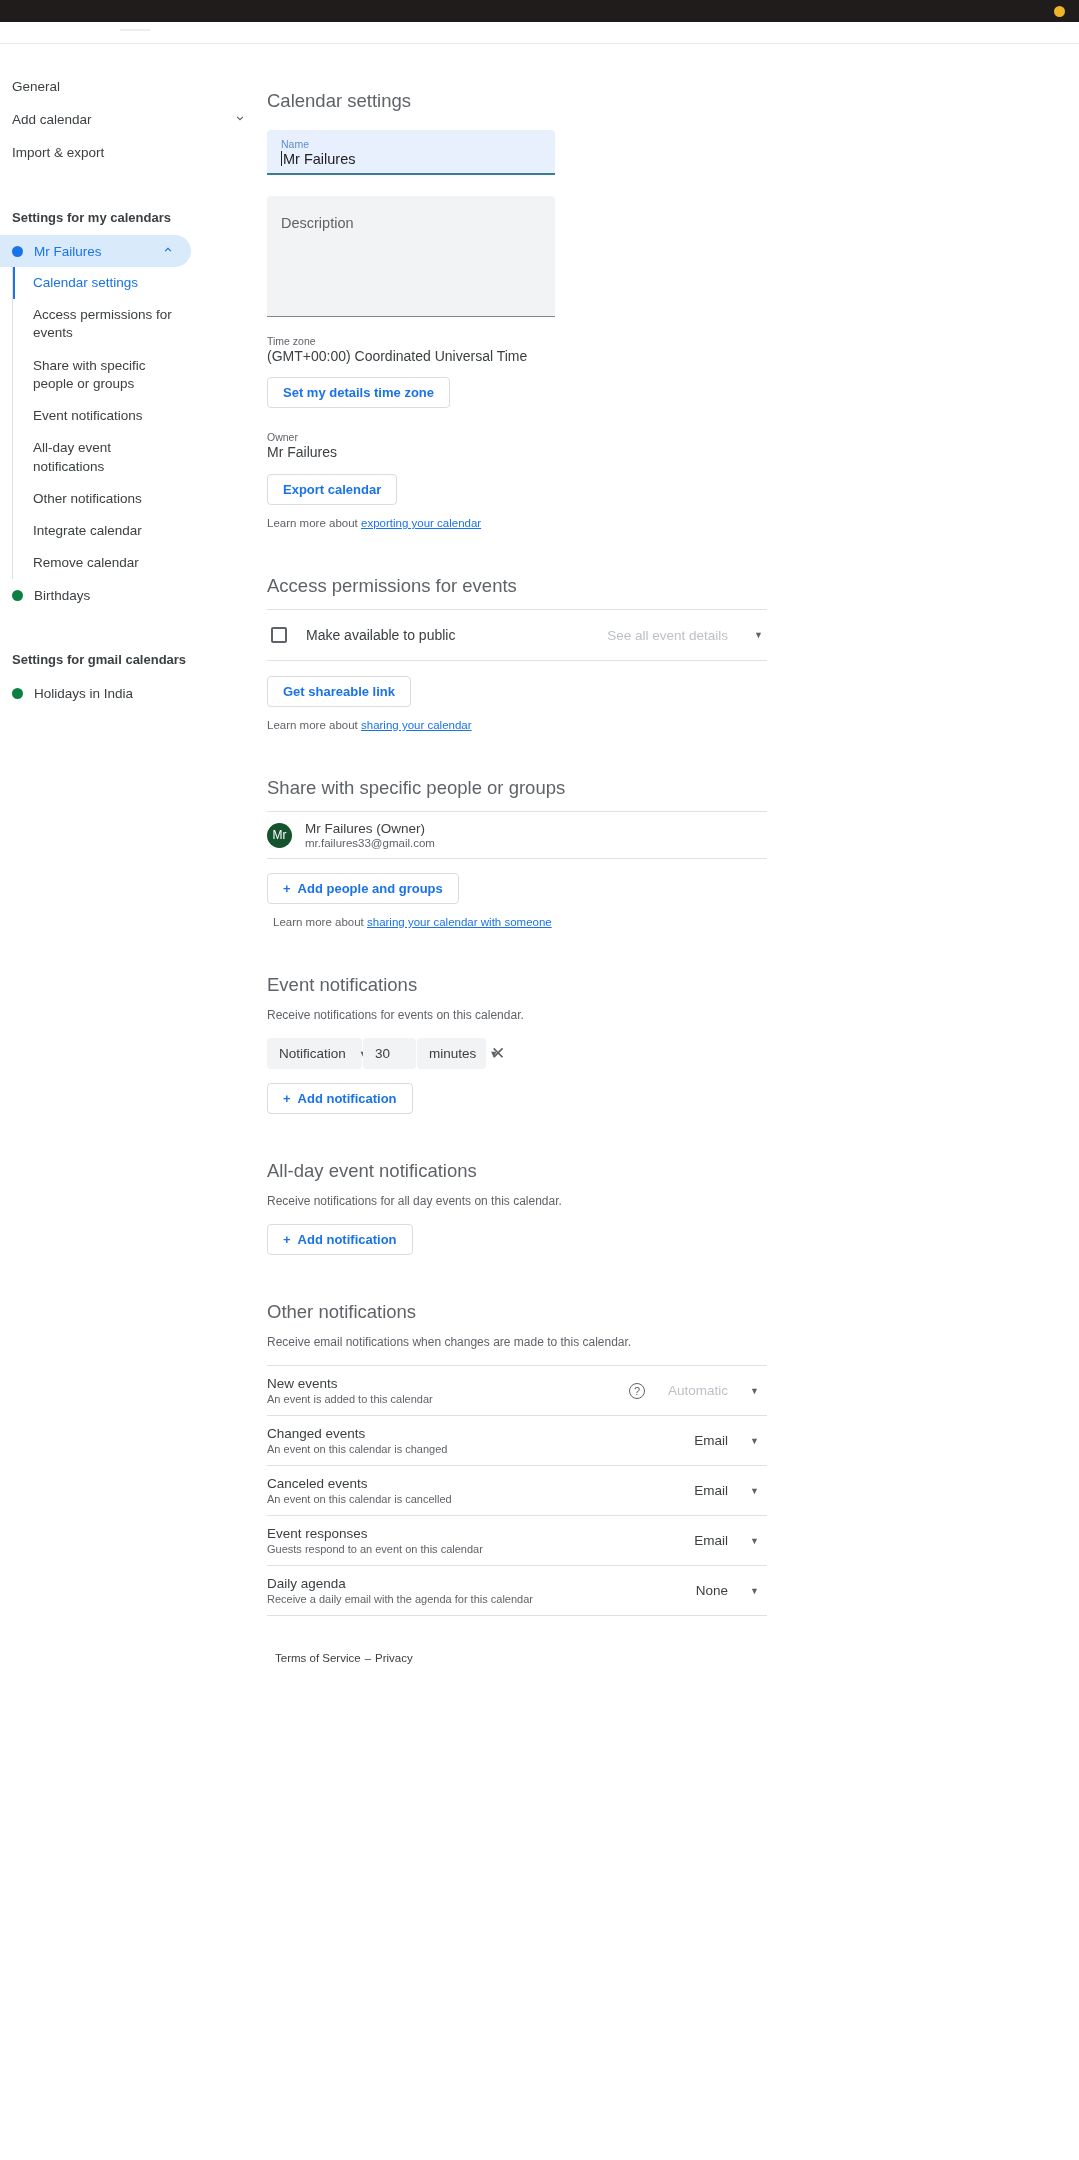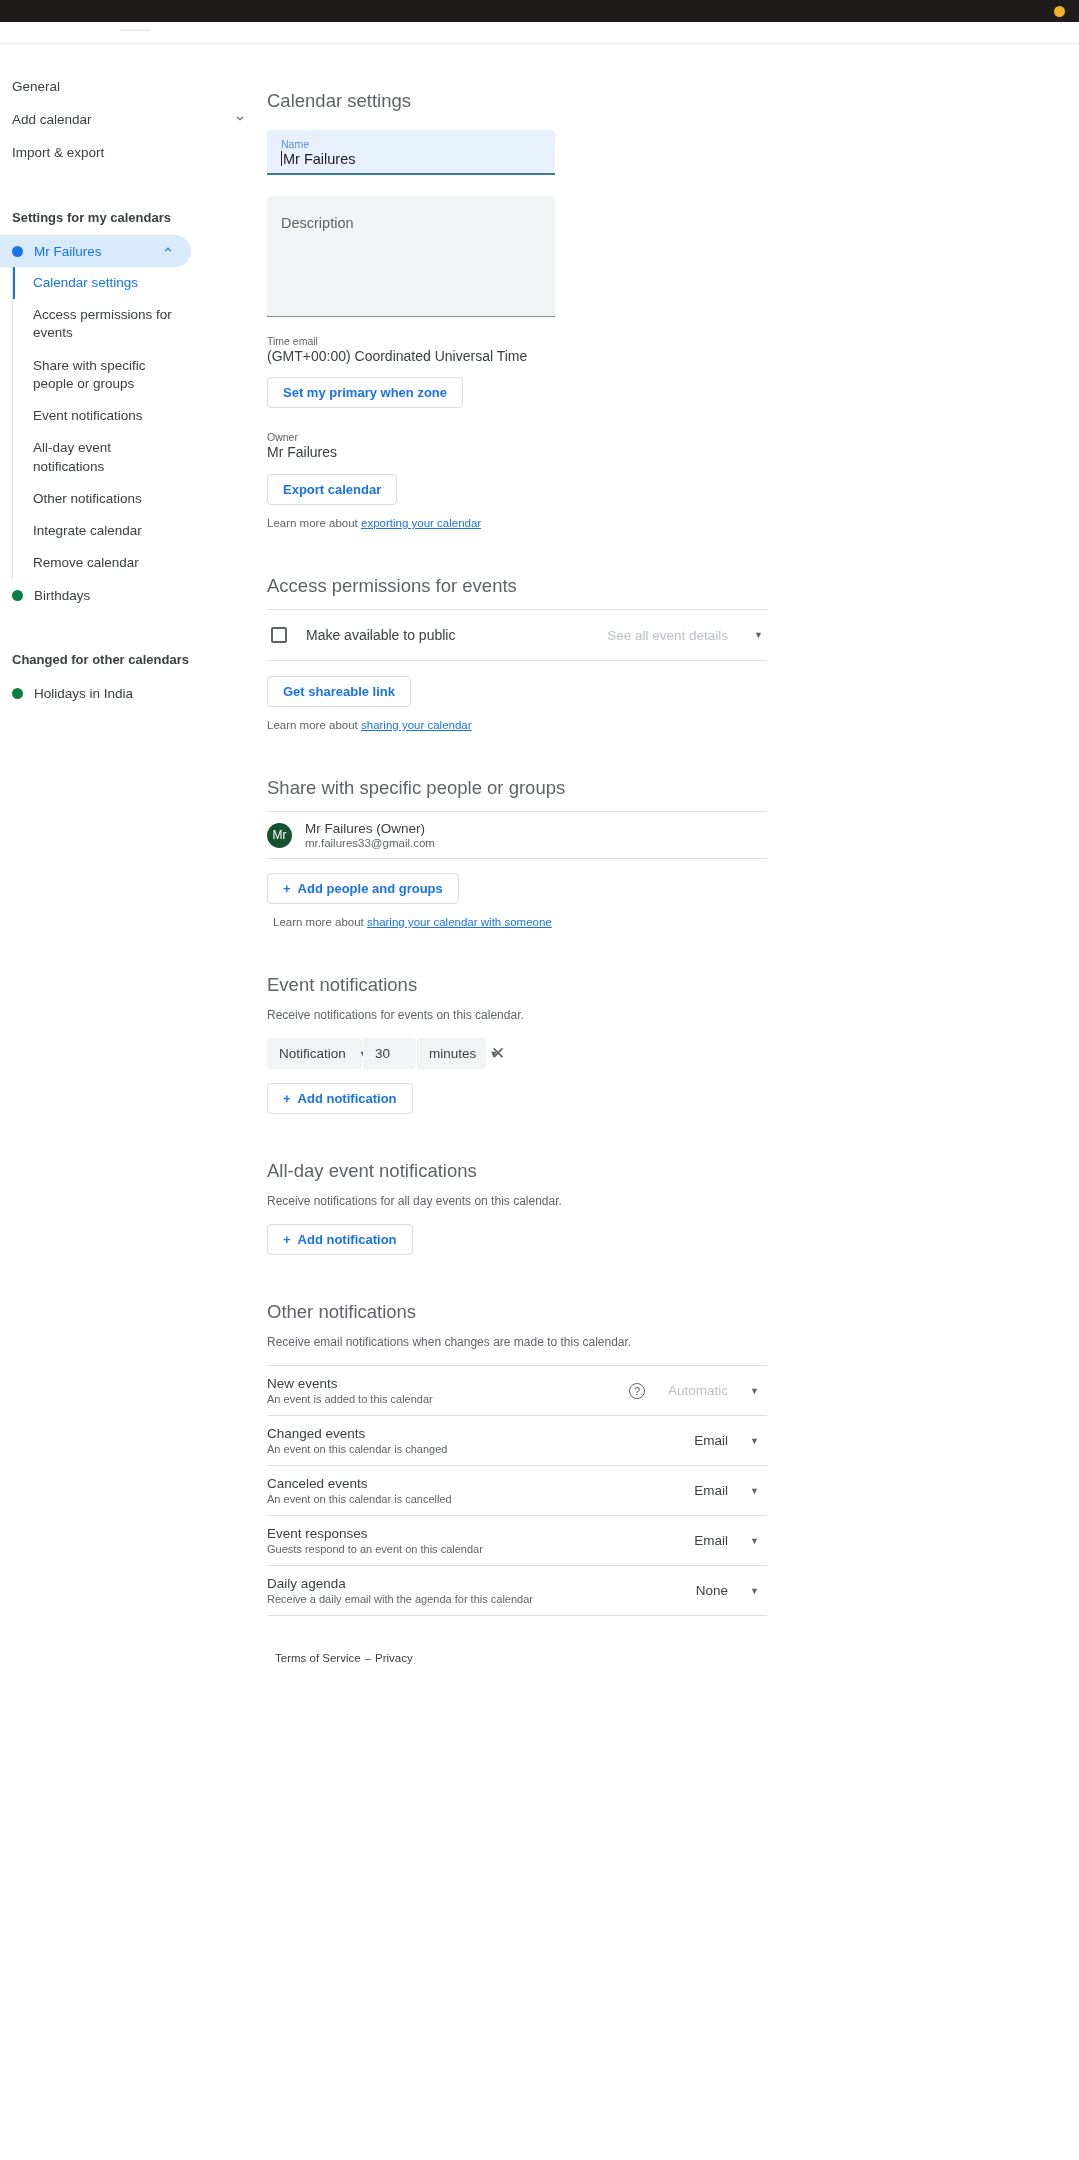--- a/index.html
+++ b/index.html
@@ -249,21 +249,21 @@
       <div class="sub-item">Other notifications</div>
       <div class="sub-item">Integrate calendar</div>
       <div class="sub-item">Remove calendar</div>
     </div>
 
     <div class="cal-row">
       <span class="dot" style="background:#0b8043"></span>
       <span>Birthdays</span>
     </div>
 
-    <div class="nav-section-title">Changed for other calendars</div>
+    <div class="nav-section-title">Settings for gmail calendars</div>
 
     <div class="cal-row">
       <span class="dot" style="background:#0b8043"></span>
       <span>Holidays in India</span>
     </div>
   </div>
 
   <div class="main">
 
     <div class="block">
@@ -275,26 +275,26 @@
           <div class="field-value">
             <span class="caretbar"></span><span>Mr Failures</span>
           </div>
         </div>
 
         <div class="desc-box">
           <span>Description</span>
         </div>
 
         <div style="margin-top:18px;">
-          <div class="small-label">Time email</div>
+          <div class="small-label">Time zone</div>
           <div class="plain-value">(GMT+00:00) Coordinated Universal Time</div>
         </div>
 
         <div style="margin-top:13px;">
-          <button class="btn-outline">Set my primary when zone</button>
+          <button class="btn-outline">Set my details time zone</button>
         </div>
 
         <div style="margin-top:23px;">
           <div class="small-label">Owner</div>
           <div class="plain-value">Mr Failures</div>
         </div>
 
         <div style="margin-top:14px;">
           <button class="btn-outline">Export calendar</button>
         </div>

